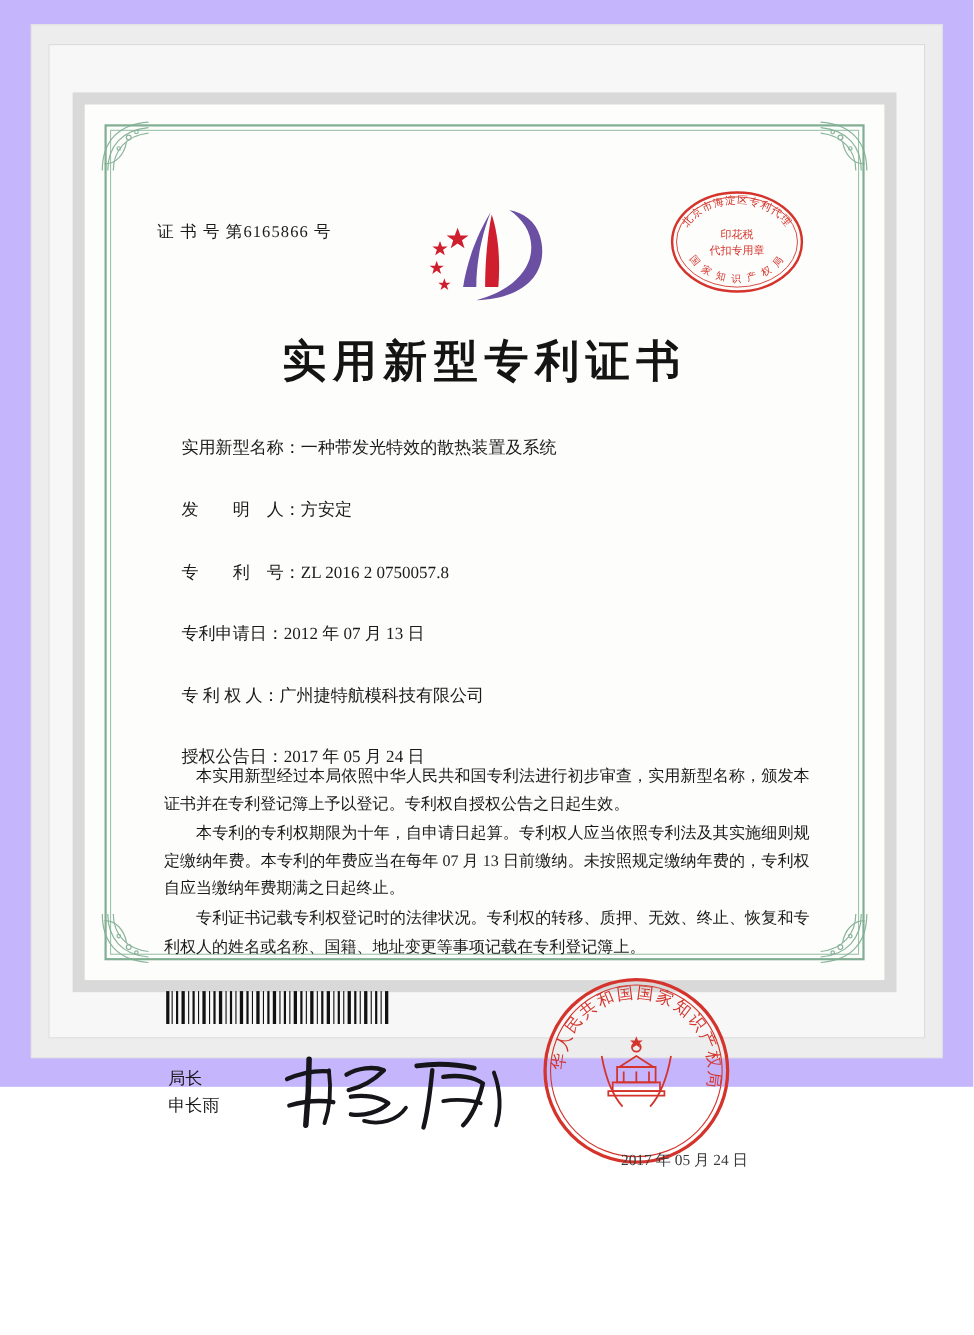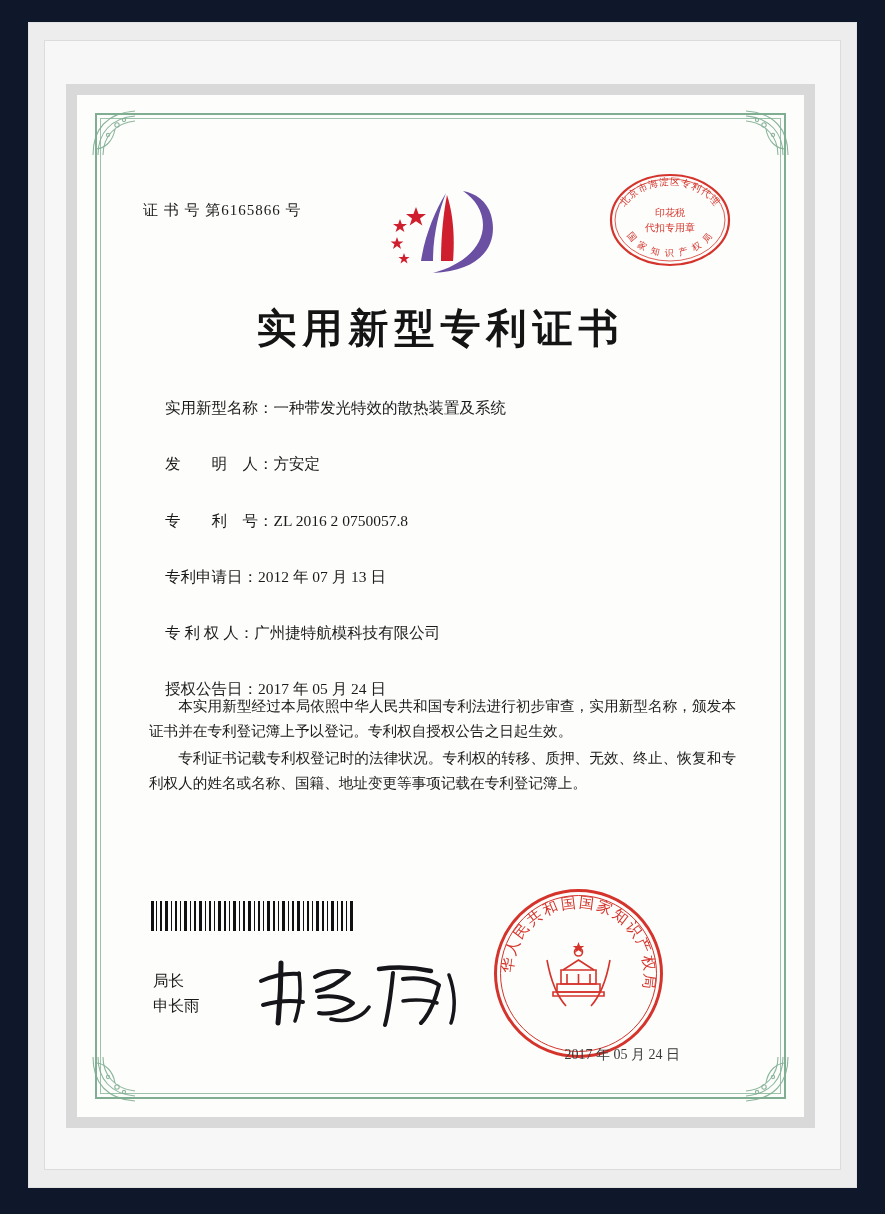--- a/index.html
+++ b/index.html
@@ -12,22 +12,22 @@
     height: 1214px;
     font-family: "Liberation Serif", "DejaVu Serif", serif;
     color: #1a1a1a;
     overflow: hidden;
   }
 
   
   .scan-page {
     position: relative;
     width: 885px;
-    height: 1214px;
-    background: #0f172a;
+    height: 988px;
+    background: #c4b5fd;
     box-sizing: border-box;
   }
   .scan-shadow-1 {
     position: absolute;
     left: 28px; top: 22px; right: 28px; bottom: 26px;
     background: #ededed;
     border: 1px solid #e2e2e2;
   }
   .scan-shadow-2 {
     position: absolute;
@@ -316,20 +316,21 @@
         <div class="field-row">
           <span class="field-label">专 利 权 人：</span><span class="field-value">广州捷特航模科技有限公司</span>
         </div>
         <div class="field-row">
           <span class="field-label">授权公告日：</span><span class="field-value">2017 年 05 月 24 日</span>
         </div>
       </div>
 
       <div class="paras">
         <p class="para">本实用新型经过本局依照中华人民共和国专利法进行初步审查，实用新型名称，颁发本证书并在专利登记簿上予以登记。专利权自授权公告之日起生效。</p>
+        <p class="para">本专利的专利权期限为十年，自申请日起算。专利权人应当依照专利法及其实施细则规定缴纳年费。本专利的年费应当在每年 07 月 13 日前缴纳。未按照规定缴纳年费的，专利权自应当缴纳年费期满之日起终止。</p>
         <p class="para">专利证书记载专利权登记时的法律状况。专利权的转移、质押、无效、终止、恢复和专利权人的姓名或名称、国籍、地址变更等事项记载在专利登记簿上。</p>
       </div>
 
       <div class="barcode">
         <svg viewBox="0 0 205 30" width="205" height="30">
           <g fill="#111">
             <rect x="0" y="0" width="3" height="30"></rect>
             <rect x="5" y="0" width="1" height="30"></rect>
             <rect x="9" y="0" width="2" height="30"></rect>
             <rect x="14" y="0" width="3" height="30"></rect>

